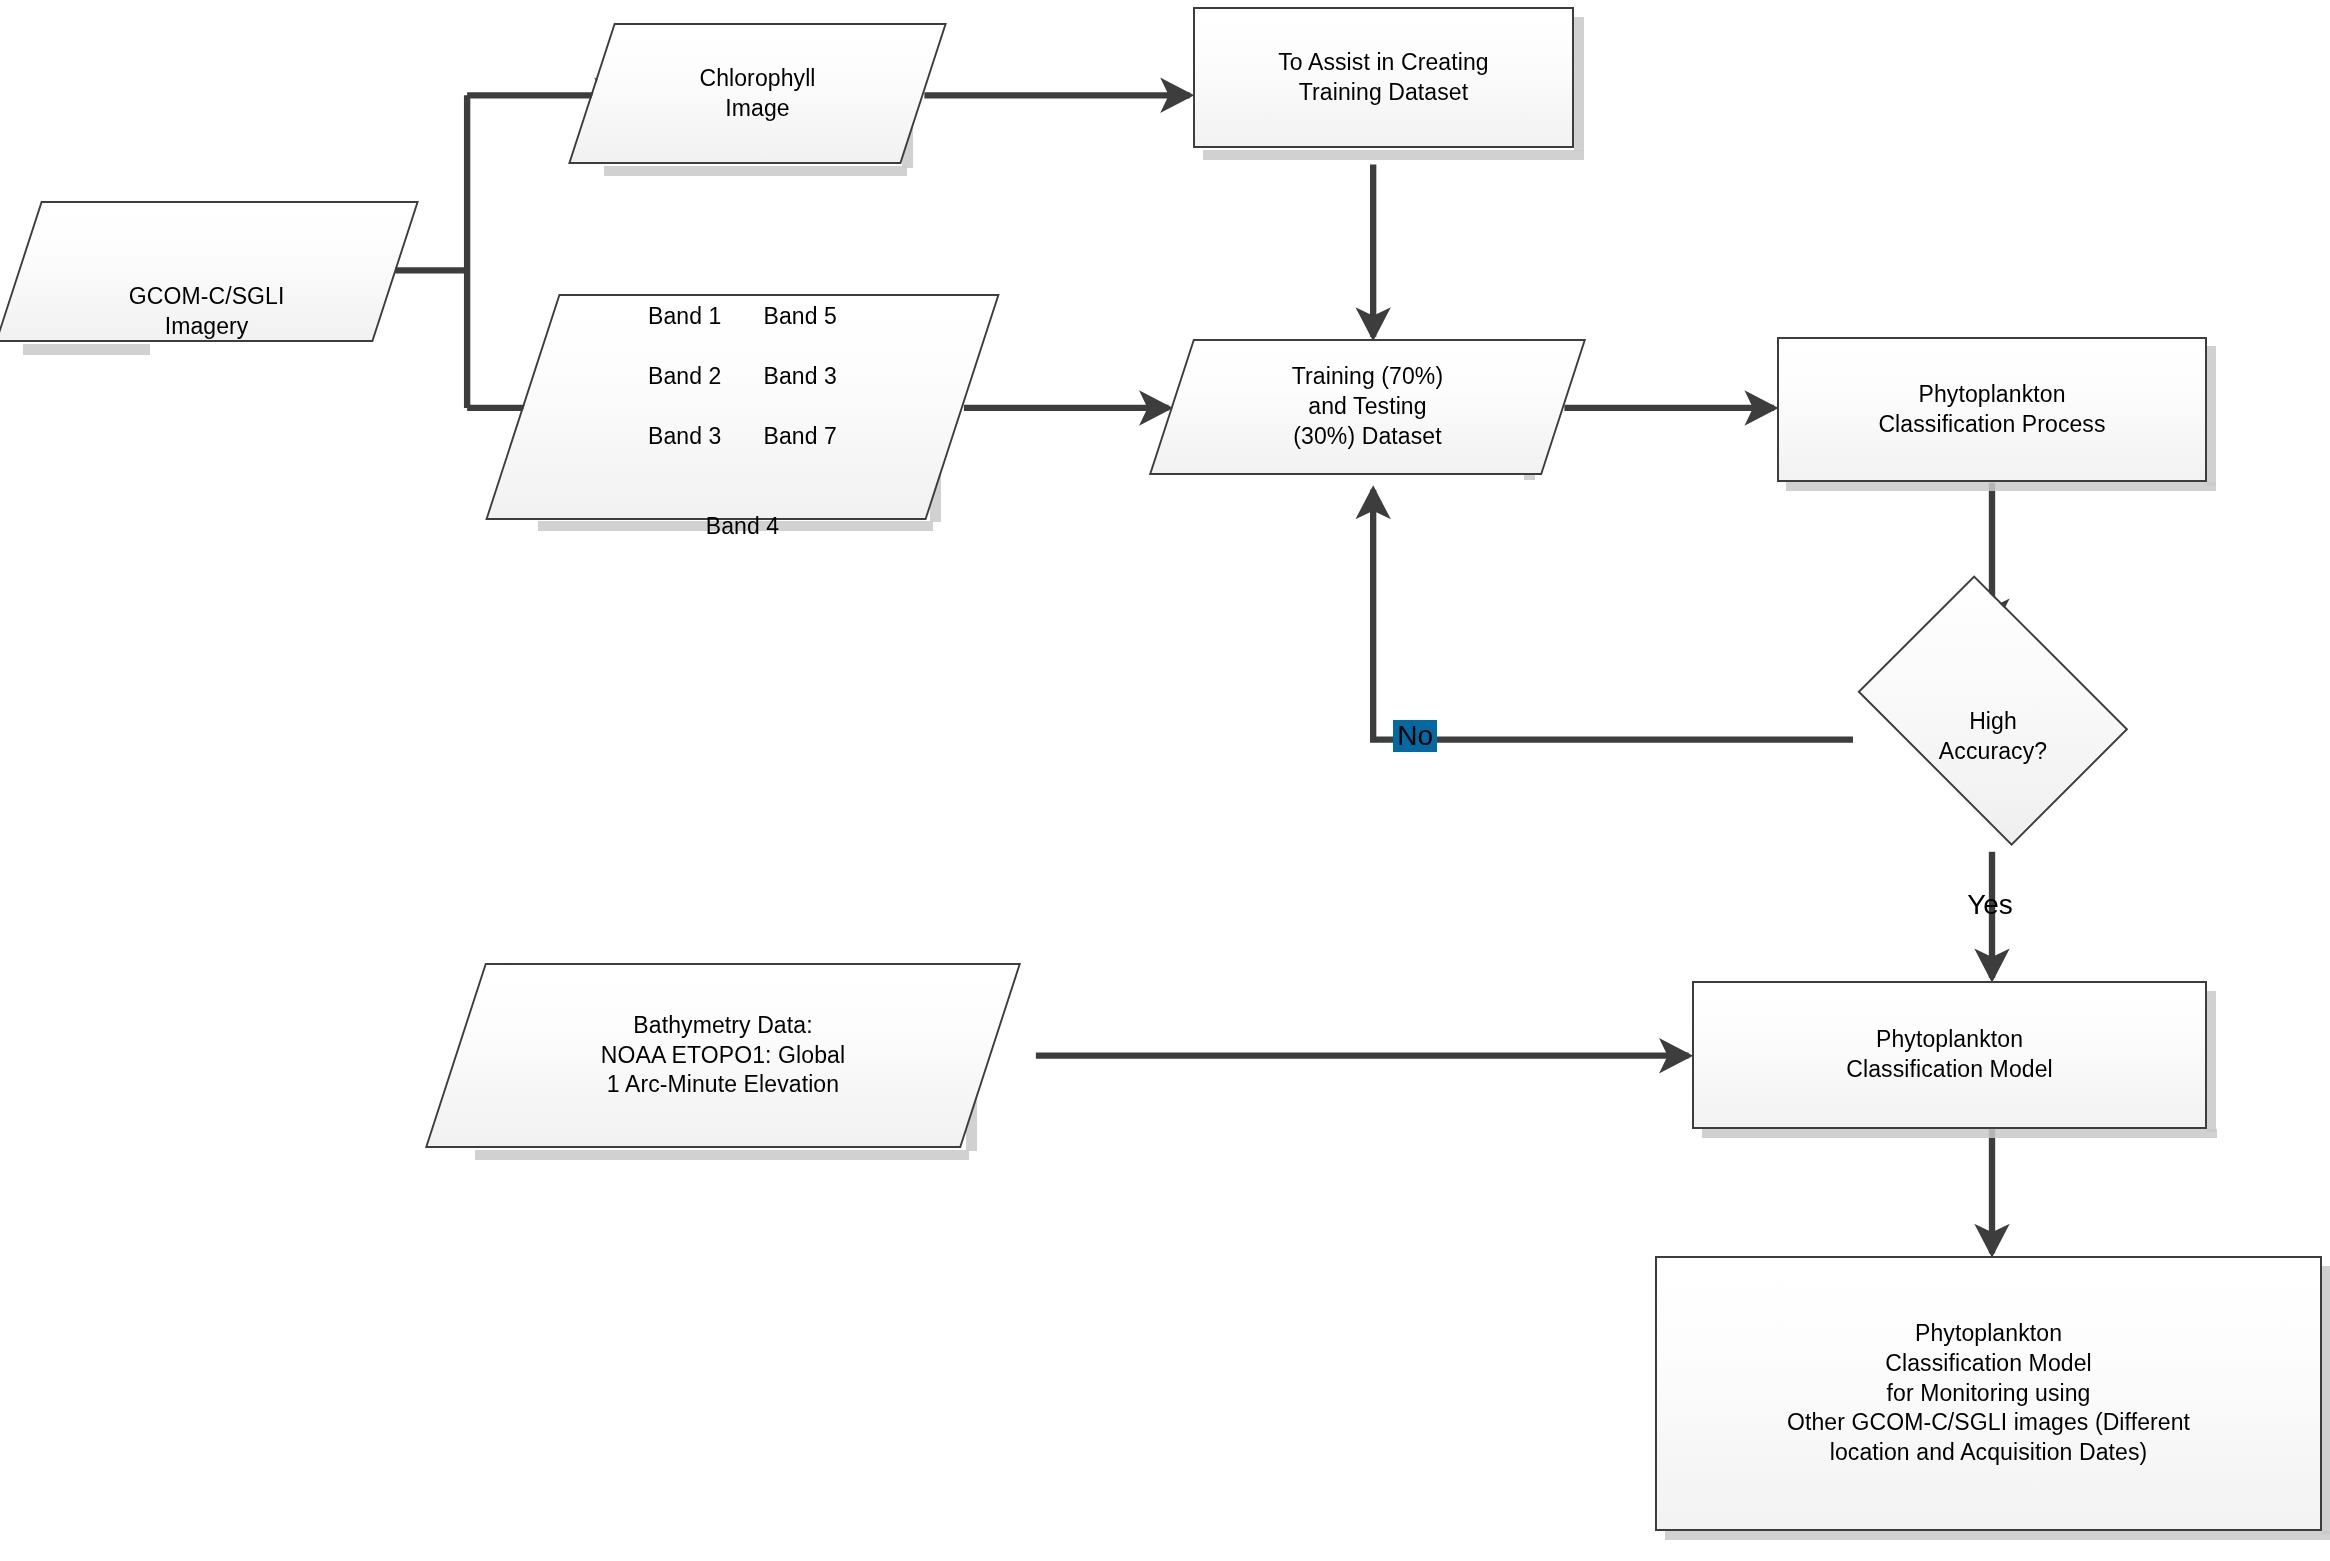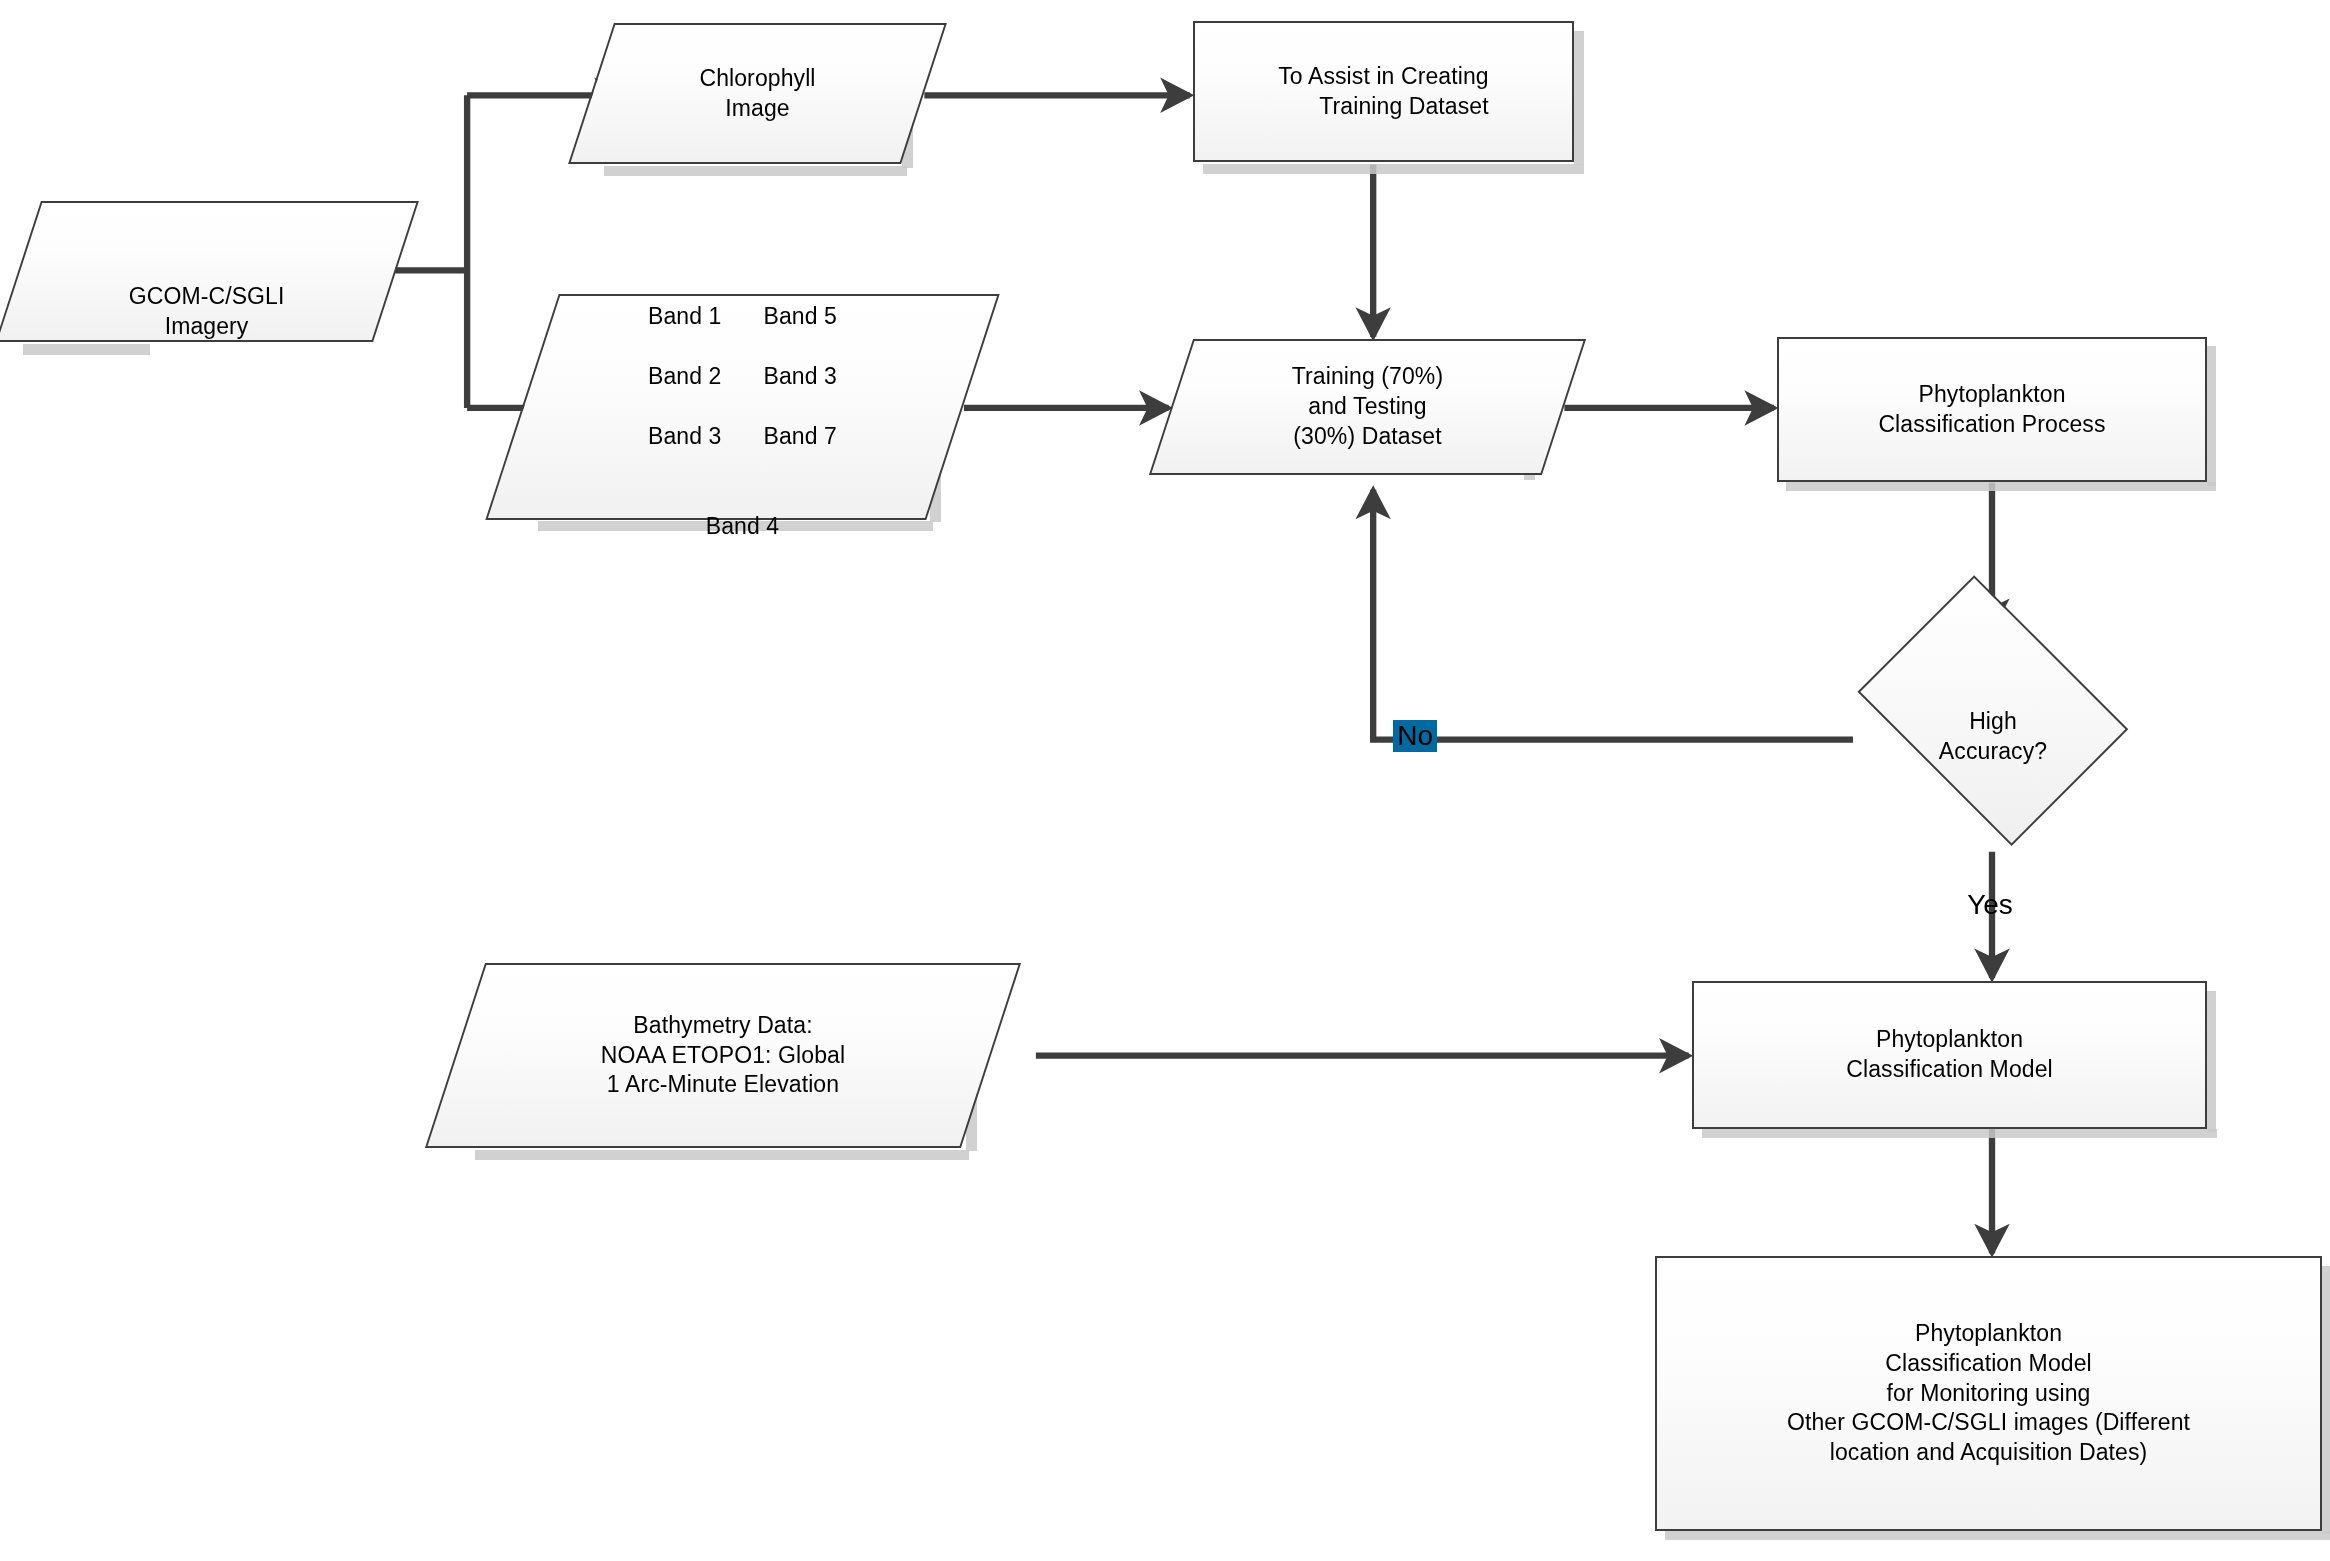--- a/index.html
+++ b/index.html
@@ -97,21 +97,21 @@
   </div>
 
   <div class="node para" style="left:591px;top:23px;width:333px;height:141px;">
     <div class="shadow" style="left:12.7px;top:143px;width:303px;height:10px;"></div>
     <div class="shadow" style="left:311px;top:11.3px;width:11.3px;height:134px;"></div>
     <div class="face"></div>
     <div class="lbl">Chlorophyll
 Image</div>
   </div>
 
-  <div class="node rect" style="left:1193px;top:21px;width:381px;height:141px;text-align:right;">
+  <div class="node rect" style="left:1193px;top:7px;width:381px;height:141px;">
     <div class="shadow" style="left:10px;top:143px;width:381px;height:10px;"></div>
     <div class="shadow" style="left:381px;top:10px;width:10px;height:134px;"></div>
     <div class="face"></div>
     <div class="lbl">To Assist in Creating
 Training Dataset</div>
   </div>
 
   <div class="node para" style="left:522px;top:294px;width:441px;height:226px;">
     <div class="shadow" style="left:15.5px;top:227px;width:395px;height:10px;"></div>
     <div class="shadow" style="left:408px;top:42px;width:11.3px;height:186px;"></div>

